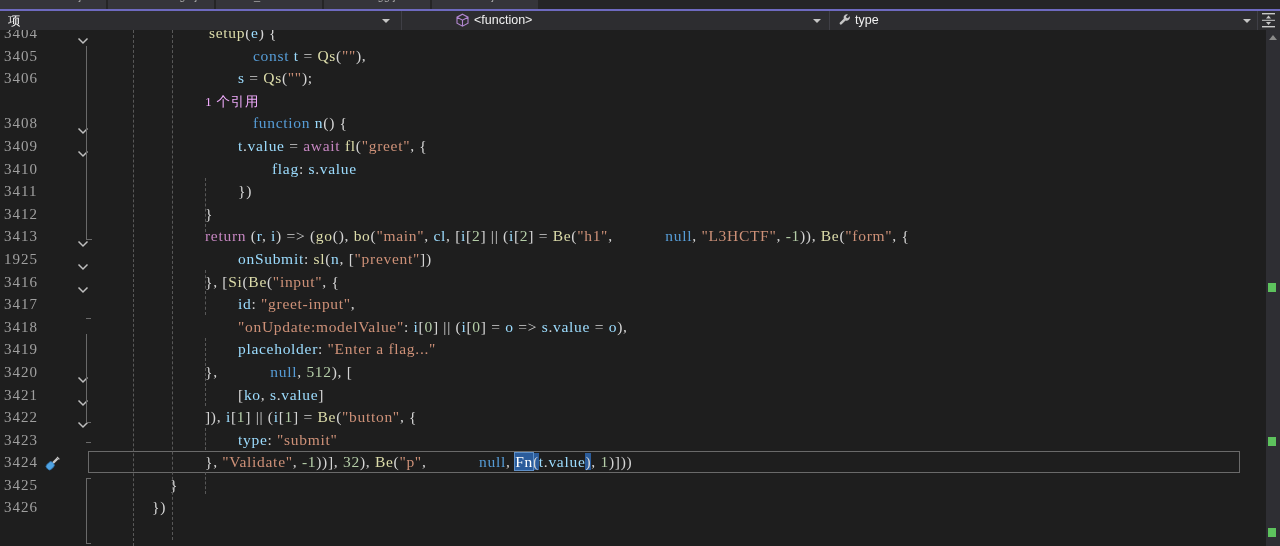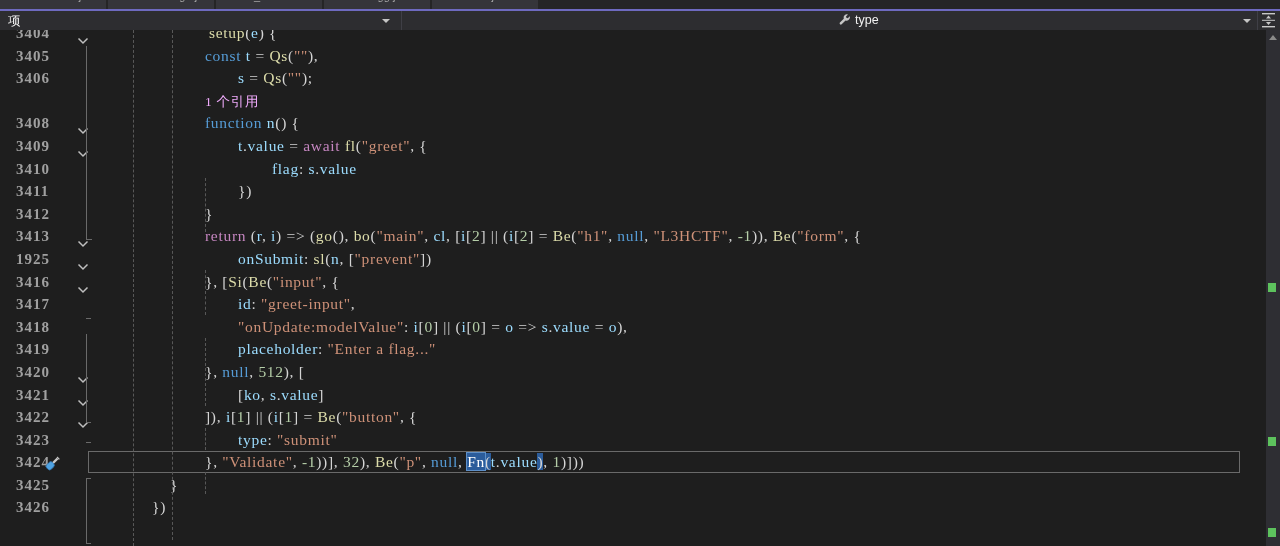--- a/index.html
+++ b/index.html
@@ -30,29 +30,29 @@
   .splitbtn { position:absolute; left:1258px; top:11px; width:22px; height:19px;
               background:#2D2D30; }
 
   
   .editor { position:absolute; left:0; top:30px; width:1266px; height:516px;
             overflow:hidden; background:#1E1E1E; }
   .rows { position:absolute; left:0; top:-8px; width:100%; }
   .line { position:relative; height:22.6px; white-space:nowrap;
           font-family:"Liberation Serif","DejaVu Serif",serif;
           font-size:15.5px; line-height:22.6px; letter-spacing:0.7px; }
-  .lnum { position:absolute; left:16px; top:0; width:44px; color:#A0A0A0;
-          font-size:15px; letter-spacing:1px;font-weight:bold; }
+  .lnum { position:absolute; left:4px; top:0; width:44px; color:#A0A0A0;
+          font-size:15px; letter-spacing:1px; }
   .chev { position:absolute; left:77px; top:7px; }
   .screw { position:absolute; left:44px; top:3px; }
   .codetext { position:absolute; top:0; }
   .curborder { position:absolute; left:88px; right:26px; top:0; bottom:1px;
                border:1px solid #6A6A6A; }
   
-  .t-k { color:#569CD6; } .t-c { color:#C586C0; } .t-f { color:#DCDCAA; }
+  .t-k { color:#569CD6;margin-left:48px; } .t-c { color:#C586C0; } .t-f { color:#DCDCAA; }
   .t-v { color:#9CDCFE; } .t-s { color:#CE9178; } .t-n { color:#B5CEA8; }
   .t-p { color:#D4D4D4; }
   .t-l { color:#f0abfc; font-size:13.5px; }
   .t-w { color:#FFFFFF; background:#2B5C9B; outline:1px solid #5E8FC7; }
   .t-b { color:#D8D8D8; background:#2B5C9B; }
 
   
   .iguide { position:absolute; width:0; border-left:1px dashed #585858; }
   .fguide { position:absolute; background:#6A6A6A; }
 
@@ -74,20 +74,29 @@
     <div class="tab" style="left: 216px; width: 106px;">src_noclean</div>
     <div class="tab" style="left: 324px; width: 106px;">debugg.js</div>
     <div class="tab" style="left: 432px; width: 106px;">test.js</div>
   </div>
 <div class="accentline"></div>
 
 <div class="navbar">
   <div class="navseg seg-project">
     <span class="navlabel" style="left:8px">项</span>
     <div class="ddarrow" style="left:382px"></div>
+  </div>
+  <div class="navseg seg-symbol">
+    <span class="navicon" style="left:53px">
+      <svg width="15" height="15" viewBox="0 0 15 15">
+        <path d="M7.5 1.2 L13 4.2 L13 10.2 L7.5 13.2 L2 10.2 L2 4.2 Z M2 4.2 L7.5 7.2 L13 4.2 M7.5 7.2 L7.5 13.2" fill="none" stroke="#B287D1" stroke-width="1.1"></path>
+      </svg>
+    </span>
+    <span class="navlabel" style="left:72px">&lt;function&gt;</span>
+    <div class="ddarrow" style="left:411px"></div>
   </div>
   <div class="navseg seg-member">
     <span class="navicon" style="left:7px">
       <svg width="15" height="15" viewBox="0 0 16 16">
         <path fill="#C5C5C5" d="M13.8 4.6a3.6 3.6 0 0 1-4.7 3.4L5 12.1a1.35 1.35 0 0 1-1.9-1.9L7.2 6A3.6 3.6 0 0 1 11.7 1.5l-2.1 2.1.35 1.55 1.55.35 2.1-2.1c.15.38.2.78.2 1.2z"></path>
       </svg>
     </span>
     <span class="navlabel" style="left:25px">type</span>
     <div class="ddarrow" style="left:413px"></div>
   </div>

